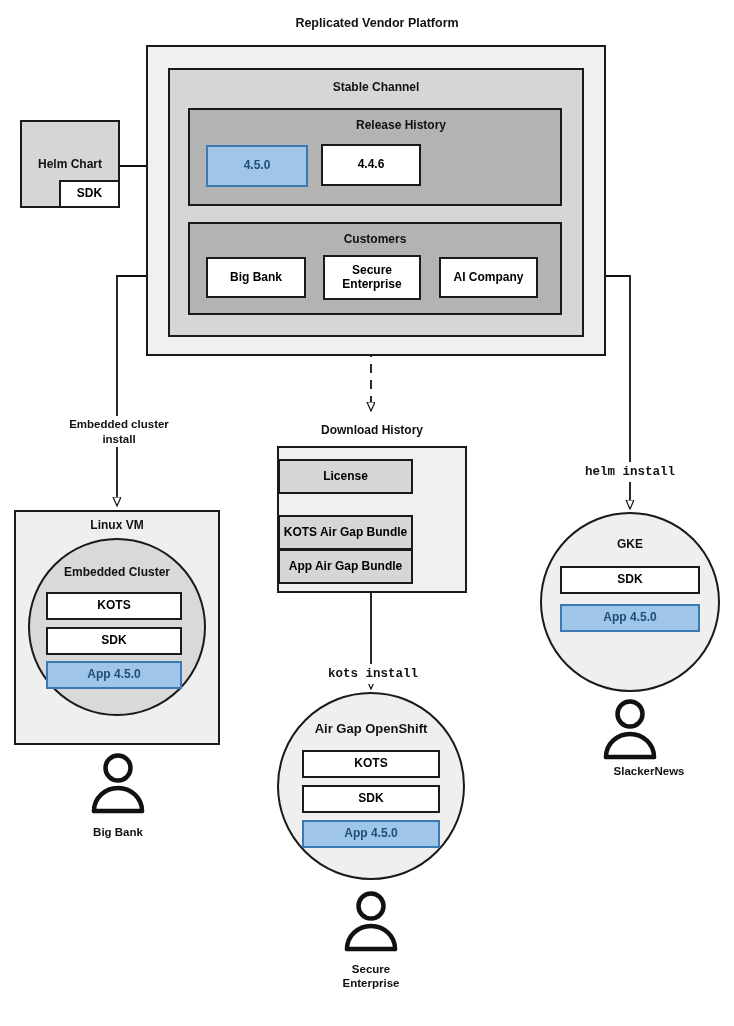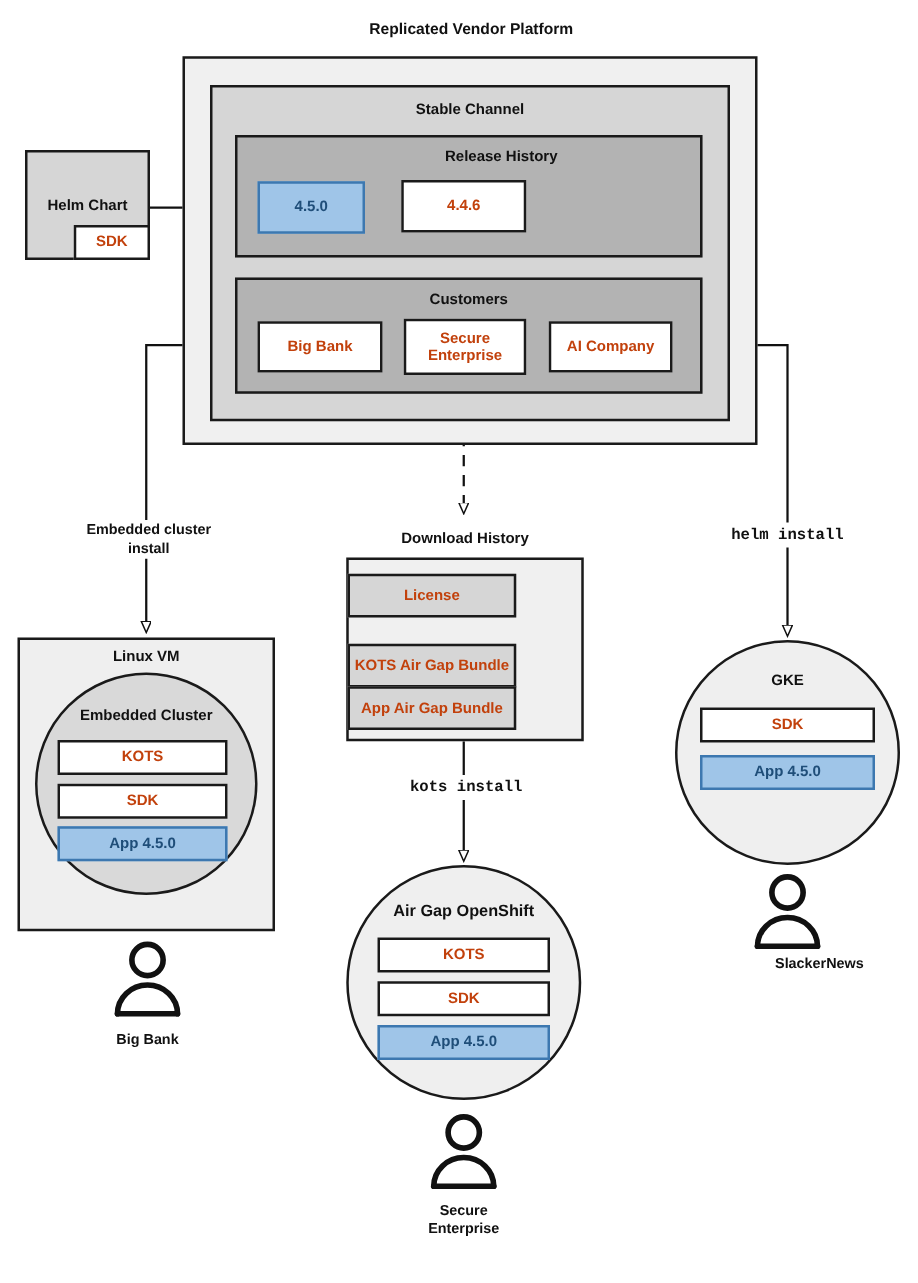--- a/index.html
+++ b/index.html
@@ -67,21 +67,21 @@
   .chip {
     position: absolute;
     box-sizing: border-box;
     border: 2px solid #1a1a1a;
     background: #ffffff;
     display: flex;
     align-items: center;
     justify-content: center;
     font-size: 12px;
     font-weight: bold;
-    color: #c2410c;
+    color: #000000;
     text-align: center;
     line-height: 1.15;
   }
   .chip.blue {
     background: #9fc5e8;
     border-color: #3d78b0;
     color: #1f4e79;
   }
   .chip.gray {
     background: #d6d6d6;
@@ -91,21 +91,21 @@
   .helm-box {
     left: 20px; top: 120px; width: 100px; height: 88px;
     background: #d6d6d6;
   }
   .helm-label {
     left: 20px; top: 157px; width: 100px; font-size: 12px;
   }
   .helm-sdk { left: 59px; top: 180px; width: 61px; height: 28px; }
 
   
-  .rel-450 { left: 206px; top: 145px; width: 86px; height: 42px; }
+  .rel-450 { left: 206px; top: 145px; width: 102px; height: 42px; }
   .rel-446 { left: 321px; top: 144px; width: 100px; height: 42px; }
 
   
   .cust-bigbank { left: 206px; top: 257px; width: 100px; height: 41px; }
   .cust-secent  { left: 323px; top: 255px; width: 98px; height: 45px; }
   .cust-aico    { left: 439px; top: 257px; width: 99px; height: 41px; }
 
   
   .portal-box {
     left: 277px; top: 446px; width: 190px; height: 147px;
@@ -174,20 +174,21 @@
     color: #111111;
     font-size: 11.5px;
     line-height: 1.28;
     background: #ffffff;
     white-space: pre-line;
   }
   .mono {
     font-family: "Liberation Mono", "DejaVu Sans Mono", monospace;
     font-size: 12.5px;
     letter-spacing: 0px;
+    margin-top: 44px;
   }
   .lbl-embedded { left: 42px; top: 416px; width: 150px; padding: 1px 2px; }
   .lbl-helm     { left: 560px; top: 418px; width: 136px; padding: 2px 2px; }
   .lbl-kots     { left: 306px; top: 620px; width: 130px; padding: 2px 2px; }
 
   
   .actor {
     position: absolute;
     width: 64px; height: 62px;
   }
@@ -198,21 +199,21 @@
     font-size: 11.5px;
     color: #111111;
     line-height: 1.2;
     white-space: pre-line;
   }
   .actor-bigbank { left: 86px; top: 752px; }
   .cap-bigbank { left: 57px; top: 826px; width: 122px; }
   .actor-secent { left: 339px; top: 890px; }
   .cap-secent { left: 310px; top: 963px; width: 122px; }
   .actor-slacker { left: 598px; top: 698px; }
-  .cap-slacker { left: 569px; top: 765px; width: 122px; text-align: right; }
+  .cap-slacker { left: 588px; top: 765px; width: 122px; }
 </style>
 </head>
 <body>
 
 <div id="stage">
 
   <svg class="svg-layer" viewBox="0 0 734 1026" width="734" height="1026">
     <defs>
       <marker id="arrowOpen" markerWidth="10" markerHeight="10" refX="8" refY="4" orient="auto" markerUnits="userSpaceOnUse">
         <path d="M0,0 L9,4 L0,8 z" fill="#ffffff" stroke="#111111" stroke-width="1.2"></path>

